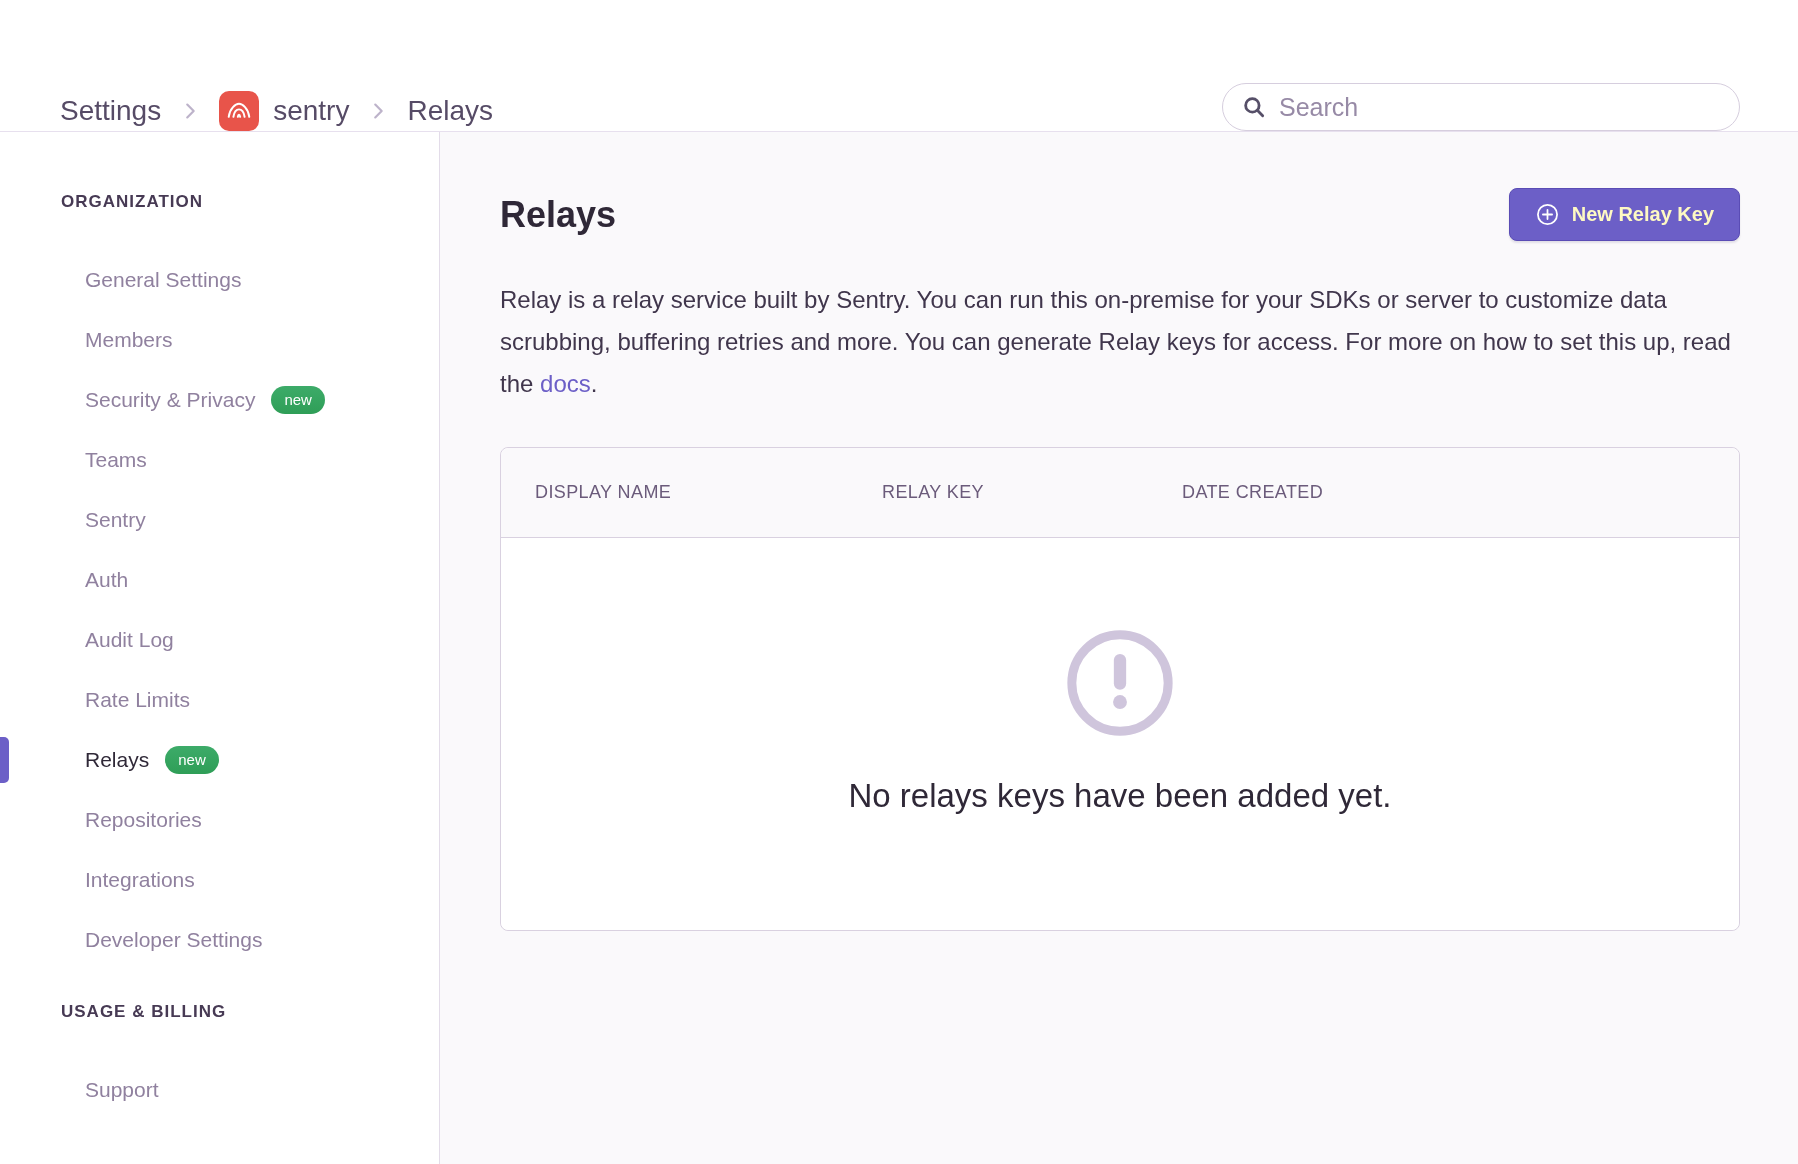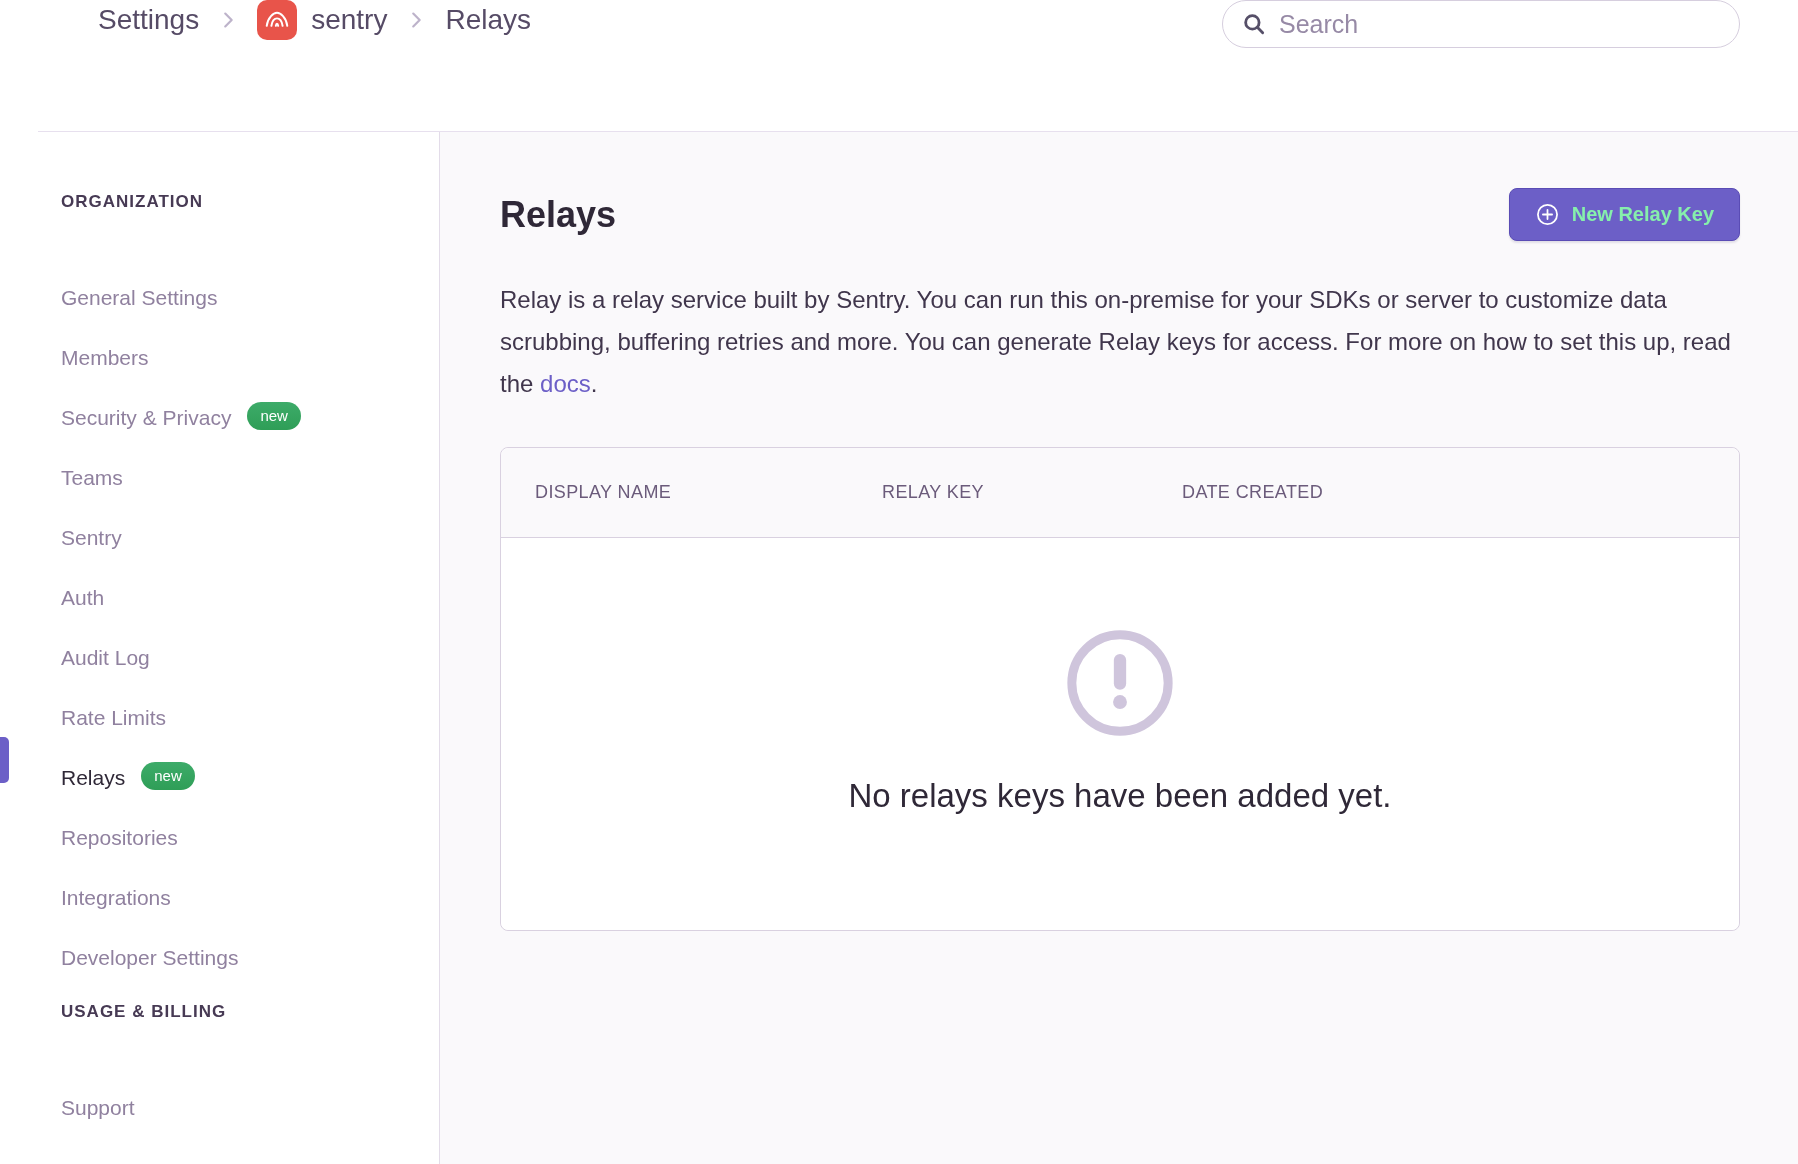--- a/index.html
+++ b/index.html
@@ -10,56 +10,56 @@
     --badge_green_top:#3dab69; --badge_green_bottom:#2f9e57;
     --desc:#40364c; --placeholder:#978aa6;
   }
   *{margin:0;padding:0;box-sizing:border-box;}
   html,body{width:1798px;height:1164px;}
   body{font-family:"Liberation Sans","DejaVu Sans",sans-serif;background:#fff;overflow:hidden;}
   .app{width:1798px;height:1164px;display:flex;flex-direction:column;}
 
   
   .topbar{height:132px;flex:0 0 132px;background:#fff;border-bottom:1px solid var(--divider);
-          display:flex;align-items:flex-start;padding:0 58px 0 60px;margin-left:38px;}
+          display:flex;align-items:flex-end;padding:0 58px 0 60px;}
   .crumbs{display:flex;align-items:center;gap:18px;font-size:28px;color:var(--crumb);}
   .crumb{color:var(--crumb);text-decoration:none;cursor:pointer;display:flex;align-items:center;gap:14px;}
   .crumb-sep{display:flex;align-items:center;color:#bdb3ca;}
   .sentry-logo{width:40px;height:40px;border-radius:10px;background:var(--sentry_red);
                display:flex;align-items:center;justify-content:center;}
   .searchbox{margin-left:auto;width:518px;height:48px;border:1px solid #d6cede;border-radius:24px;
              background:#fff;display:flex;align-items:center;padding:0 18px;gap:12px;}
   .searchbox input{border:none;outline:none;flex:1;font-size:25px;color:#40364c;
                    font-family:"Liberation Sans","DejaVu Sans",sans-serif;background:transparent;}
   .searchbox input::placeholder{color:var(--placeholder);}
 
   
   .page-body{flex:1;display:flex;min-height:0;}
 
   
   .sidebar{width:440px;flex:0 0 440px;background:#fff;border-right:1px solid #e3dce9;
            padding-top:60px;overflow:hidden;position:relative;}
   .nav-section-title{padding-left:61px;font-size:17px;font-weight:bold;letter-spacing:1px;
                      color:#473a54;margin-bottom:38px;}
-  .nav-item{position:relative;height:60px;display:flex;align-items:flex-end;padding-left:61px;
+  .nav-item{position:relative;height:60px;display:flex;align-items:center;padding-left:85px;
             font-size:21px;color:var(--sidebar_item);cursor:pointer;}
   .nav-item.active{color:var(--heading);}
   .nav-item.active::before{content:"";position:absolute;left:0;top:7px;width:9px;height:46px;
             background:var(--accent);border-radius:0 5px 5px 0;}
   .badge-new{margin-left:16px;display:inline-block;
              background:linear-gradient(var(--badge_green_top),var(--badge_green_bottom));
              color:#fff;font-size:15px;line-height:1;padding:6px 13px 7px;border-radius:999px;}
   .section-gap{height:32px;}
 
   
   .main{flex:1;background:var(--content_bg);padding:56px 58px 0 60px;overflow:hidden;}
   .main-header{display:flex;align-items:center;justify-content:space-between;}
   .page-title{font-size:36px;font-weight:600;color:var(--heading);}
   .btn-primary{display:flex;align-items:center;gap:12px;background:var(--accent);
-               border:1px solid var(--accent_dark);border-radius:8px;color:#86efac;
+               border:1px solid var(--accent_dark);border-radius:8px;color:#fef9c3;
                font-size:20px;font-weight:bold;padding:13px 25px;cursor:pointer;
                box-shadow:0 2px 2px rgba(50,40,90,.12);
                font-family:"Liberation Sans","DejaVu Sans",sans-serif;}
   .description{margin-top:38px;max-width:1242px;font-size:24px;line-height:42px;color:var(--desc);}
   .description a{color:var(--link);text-decoration:none;cursor:pointer;}
 
   .panel{margin-top:42px;width:1240px;height:484px;background:#fff;
          border:1px solid var(--panel_border);border-radius:8px;display:flex;flex-direction:column;}
   .panel-head{height:90px;flex:0 0 90px;background:var(--content_bg);border-bottom:1px solid var(--panel_border);
               border-radius:8px 8px 0 0;display:grid;grid-template-columns:347px 300px 1fr;

